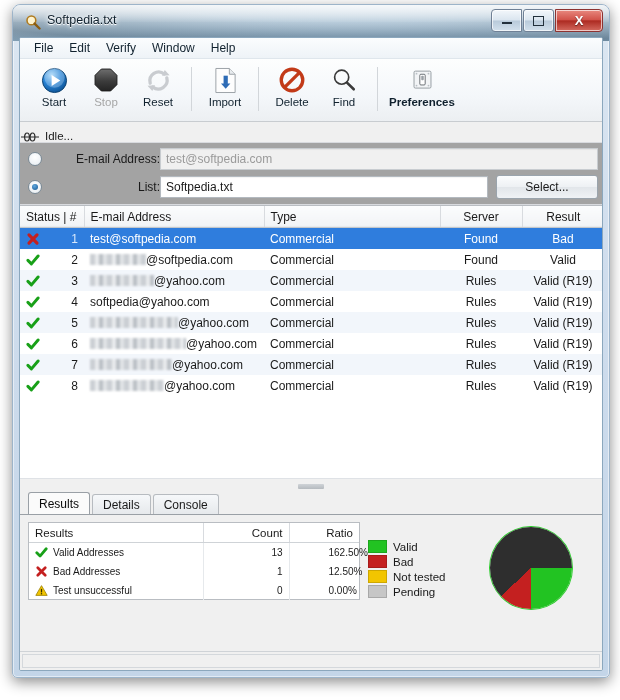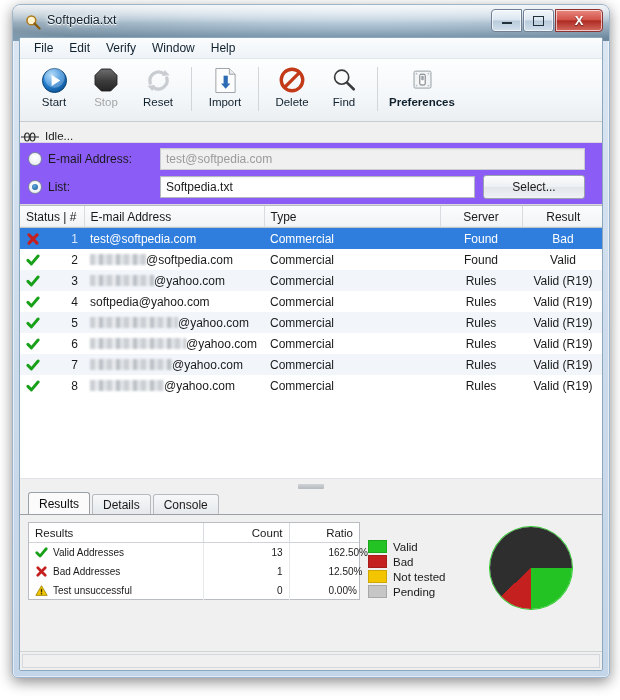--- a/index.html
+++ b/index.html
@@ -100,22 +100,23 @@
   .tsep{width:1px;height:44px;margin:4px 7px 0 7px;background:#d2d6da;}
 
   .statusline{
     position:relative;height:20px;
     background:#f0f0f0;border-bottom:1px solid #d8dade;
     display:flex;align-items:flex-end;gap:5px;
   }
   .statusline .txt{font-size:11.5px;color:#1a1a1a;}
 
   .inputs{
-    position:relative;background:#8b5cf6;padding:5px 17px 6px 8px;
+    position:relative;background:#a3a3a3;padding:5px 4px 6px 8px;
     border-bottom:1px solid #d8dade;
+    text-align:right;
   }
   .irow{display:flex;align-items:center;height:22px;margin-bottom:6px;}
   .irow:last-child{margin-bottom:0;}
   .radio{
     width:12px;height:12px;border-radius:50%;flex:none;
     border:1px solid #7b8b97;
     background:radial-gradient(circle at 50% 35%,#ffffff,#e6ecf1);
     margin-right:6px;position:relative;cursor:default;
   }
   .radio.on:after{

